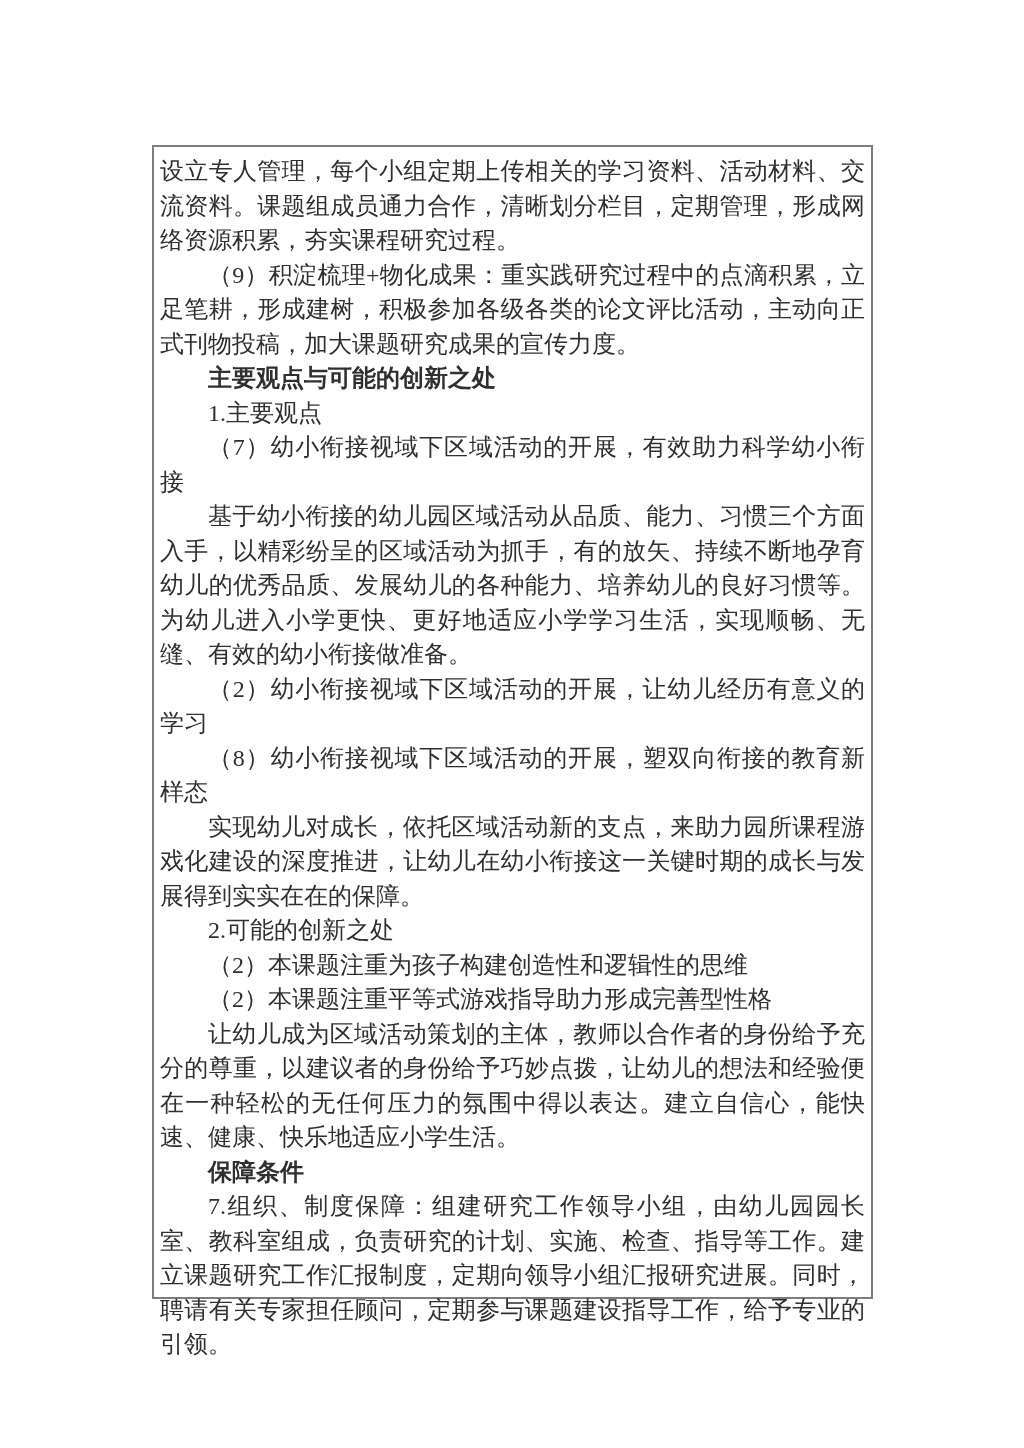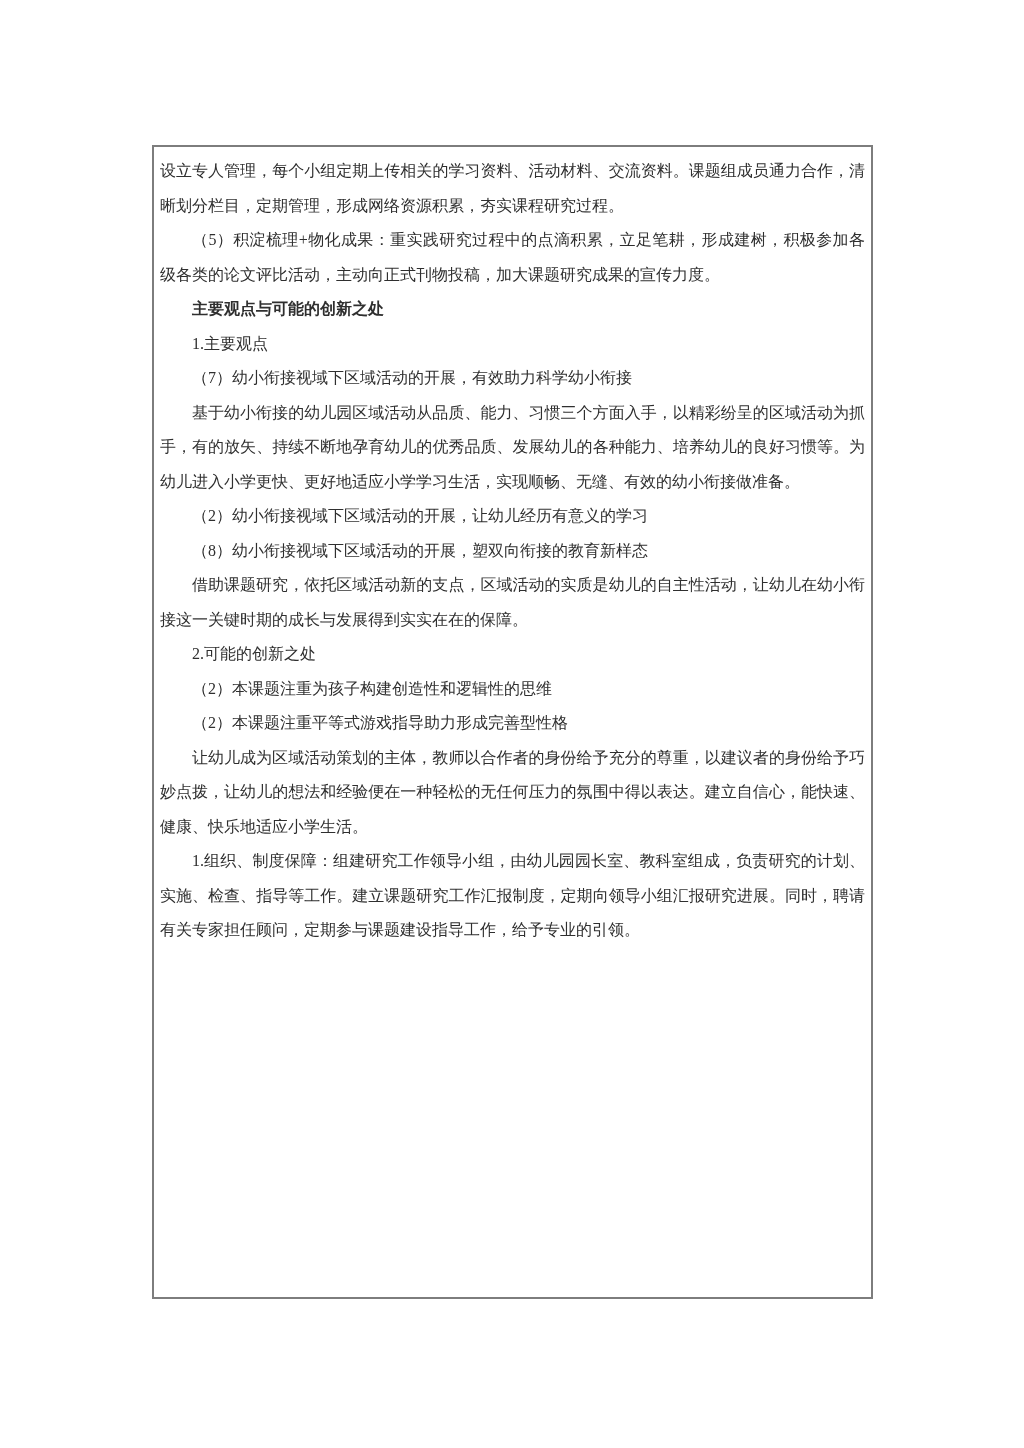--- a/index.html
+++ b/index.html
@@ -22,21 +22,21 @@
     width: 721px;
     height: 1154px;
     box-sizing: border-box;
     border: 2px solid var(--border-color, #7d7d7d);
     padding: 7px 6px 0 6px;
     background: var(--page-bg, #ffffff);
   }
   .para {
     margin: 0;
     padding: 0;
-    font-size: 16px;
+    font-size: 24px;
     line-height: 34.5px;
     color: var(--text-color, #2f2f2f);
     text-align: justify;
     text-indent: 2em;
     word-break: break-all;
   }
   .para.body-noindent {
     text-indent: 0;
   }
   .para.heading {
@@ -44,28 +44,29 @@
     text-align: left;
   }
 </style>
 </head>
 <body>
 
 <div class="page">
   <div class="content-box">
     <div id="paragraphs">
         <p class="para body-noindent">设立专人管理，每个小组定期上传相关的学习资料、活动材料、交流资料。课题组成员通力合作，清晰划分栏目，定期管理，形成网络资源积累，夯实课程研究过程。</p>
-        <p class="para body">（5）积淀梳理+物化成果：重实践研究过程中的点滴积累，立足笔耕，形成建树，积极参加各级各类的论文评比活动，主动向正式刊物投稿，加大课题研究成果的宣传力度。</p>
+        <p class="para body">（9）积淀梳理+物化成果：重实践研究过程中的点滴积累，立足笔耕，形成建树，积极参加各级各类的论文评比活动，主动向正式刊物投稿，加大课题研究成果的宣传力度。</p>
         <p class="para heading">主要观点与可能的创新之处</p>
         <p class="para body">1.主要观点</p>
         <p class="para body">（7）幼小衔接视域下区域活动的开展，有效助力科学幼小衔接</p>
         <p class="para body">基于幼小衔接的幼儿园区域活动从品质、能力、习惯三个方面入手，以精彩纷呈的区域活动为抓手，有的放矢、持续不断地孕育幼儿的优秀品质、发展幼儿的各种能力、培养幼儿的良好习惯等。为幼儿进入小学更快、更好地适应小学学习生活，实现顺畅、无缝、有效的幼小衔接做准备。</p>
         <p class="para body">（2）幼小衔接视域下区域活动的开展，让幼儿经历有意义的学习</p>
         <p class="para body">（8）幼小衔接视域下区域活动的开展，塑双向衔接的教育新样态</p>
-        <p class="para body">借助课题研究，依托区域活动新的支点，区域活动的实质是幼儿的自主性活动，让幼儿在幼小衔接这一关键时期的成长与发展得到实实在在的保障。</p>
+        <p class="para body">实现幼儿对成长，依托区域活动新的支点，来助力园所课程游戏化建设的深度推进，让幼儿在幼小衔接这一关键时期的成长与发展得到实实在在的保障。</p>
         <p class="para body">2.可能的创新之处</p>
         <p class="para body">（2）本课题注重为孩子构建创造性和逻辑性的思维</p>
         <p class="para body">（2）本课题注重平等式游戏指导助力形成完善型性格</p>
         <p class="para body">让幼儿成为区域活动策划的主体，教师以合作者的身份给予充分的尊重，以建议者的身份给予巧妙点拨，让幼儿的想法和经验便在一种轻松的无任何压力的氛围中得以表达。建立自信心，能快速、健康、快乐地适应小学生活。</p>
-        <p class="para body">1.组织、制度保障：组建研究工作领导小组，由幼儿园园长室、教科室组成，负责研究的计划、实施、检查、指导等工作。建立课题研究工作汇报制度，定期向领导小组汇报研究进展。同时，聘请有关专家担任顾问，定期参与课题建设指导工作，给予专业的引领。</p>
+        <p class="para heading">保障条件</p>
+        <p class="para body">7.组织、制度保障：组建研究工作领导小组，由幼儿园园长室、教科室组成，负责研究的计划、实施、检查、指导等工作。建立课题研究工作汇报制度，定期向领导小组汇报研究进展。同时，聘请有关专家担任顾问，定期参与课题建设指导工作，给予专业的引领。</p>
       </div>
   </div>
 </div>
 
 </body></html>

